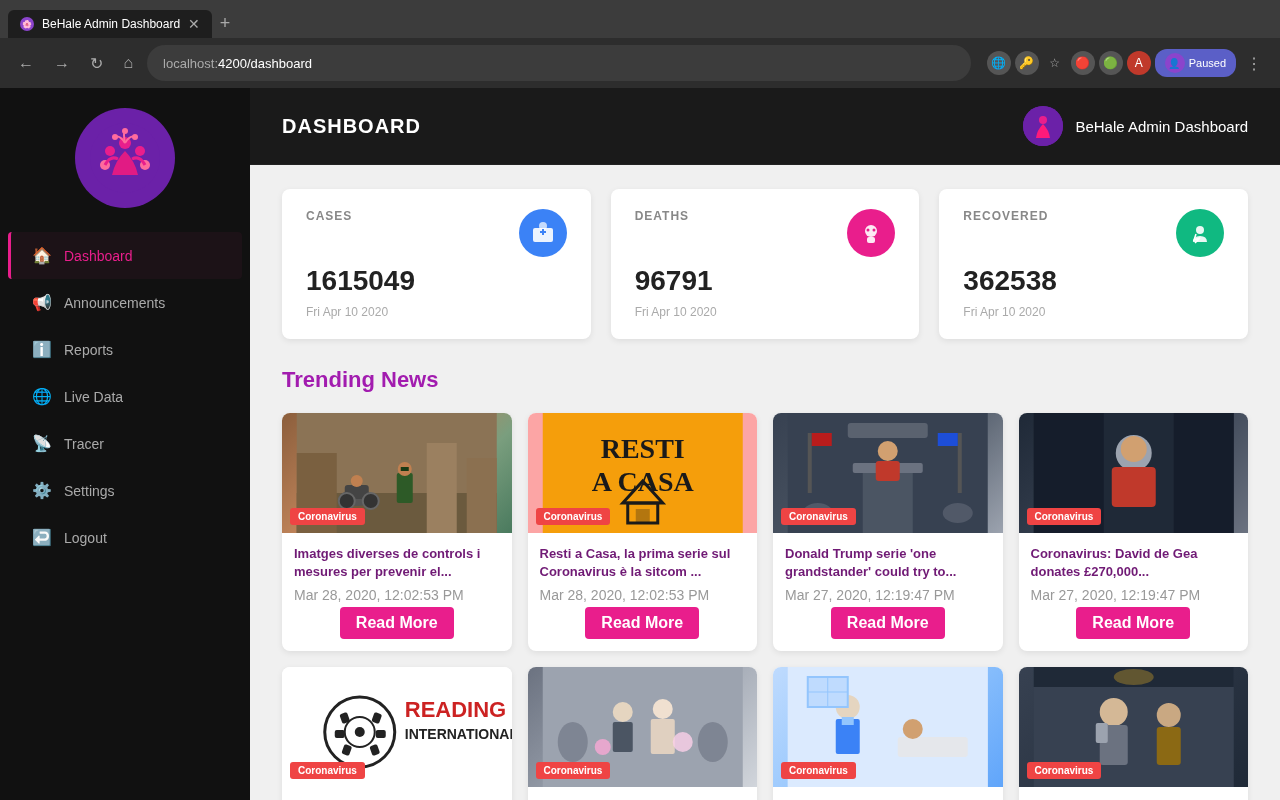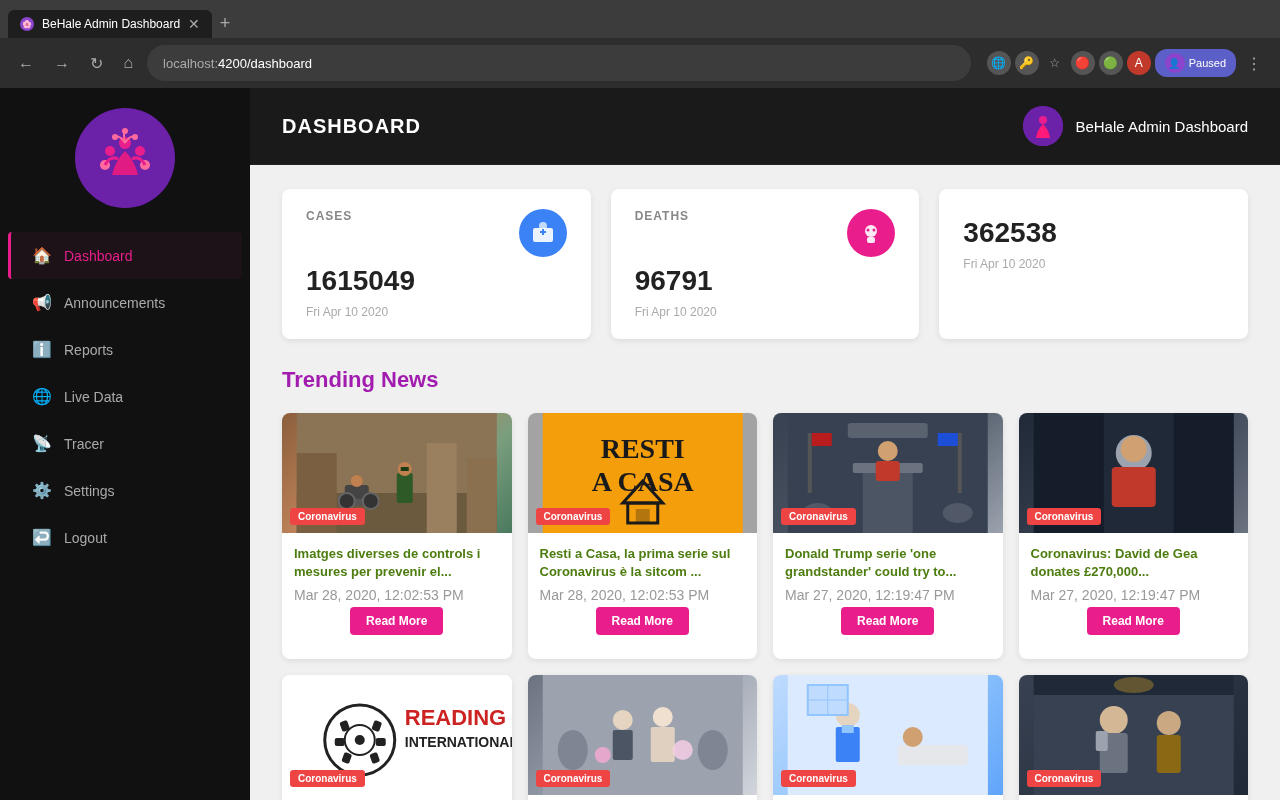--- a/index.html
+++ b/index.html
@@ -53,31 +53,31 @@
     .stat-icon.green { background: #10b981; }
     .stat-value { font-size: 28px; font-weight: 700; color: #222; margin: 8px 0; }
     .stat-date { font-size: 12px; color: #aaa; }
 
     
     .section-title { font-size: 22px; font-weight: 700; color: #a21caf; margin-bottom: 20px; }
     .news-grid { display: grid; grid-template-columns: repeat(4, 1fr); gap: 16px; }
     .news-card { background: #fff; border-radius: 8px; overflow: hidden; box-shadow: 0 2px 6px rgba(0,0,0,0.08); }
     .news-img { width: 100%; height: 120px; object-fit: cover; display: flex; align-items: center; justify-content: center; font-size: 40px; }
     .news-img-1 { background: linear-gradient(135deg, #8b5e3c 0%, #c0845a 40%, #7a9e7e 70%, #4a7a5e 100%); }
-    .news-img-2 { background: #a3a3a3; display: flex; align-items: center; justify-content: center; color: #1a1a1a; font-size: 28px; font-weight: 900; line-height: 1; }
+    .news-img-2 { background: #fca5a5; display: flex; align-items: center; justify-content: center; color: #1a1a1a; font-size: 28px; font-weight: 900; line-height: 1; }
     .news-img-3 { background: linear-gradient(135deg, #374151 0%, #4b5563 50%, #9ca3af 100%); }
     .news-img-4 { background: linear-gradient(135deg, #1f2937 0%, #374151 50%, #6b7280 100%); }
     .news-img-5 { background: #fff; display: flex; align-items: center; justify-content: center; padding-left: 16px; }
     .news-img-6 { background: linear-gradient(135deg, #6b7280 0%, #9ca3af 50%, #d1d5db 100%); }
     .news-img-7 { background: linear-gradient(135deg, #bfdbfe 0%, #93c5fd 50%, #60a5fa 100%); }
     .news-img-8 { background: linear-gradient(135deg, #374151 0%, #1f2937 100%); }
     .news-body { padding: 12px; }
-    .news-title { font-size: 13px; font-weight: 600; color: #4d7c0f; line-height: 1.4; margin-bottom: 6px; }
+    .news-title { font-size: 13px; font-weight: 600; color: #701a75; line-height: 1.4; margin-bottom: 6px; }
     .news-date { font-size: 14px; color: #999; margin-bottom: 4px; }
-    .read-more-btn { background: #e91e8c; color: #fff; border: none; padding: 7px 16px; border-radius: 4px; font-size: 12px; font-weight: 600; cursor: pointer; display: block; margin: 0 auto 12px; }
+    .read-more-btn { background: #e91e8c; color: #fff; border: none; padding: 7px 16px; border-radius: 4px; font-size: 16px; font-weight: 600; cursor: pointer; display: block; margin: 0 auto 0; }
 
     
     .news-img-wrapper { position: relative; }
     .category-overlay { position: absolute; bottom: 8px; left: 8px; background: #ef4444; color: #fff; font-size: 10px; font-weight: 600; padding: 3px 8px; border-radius: 3px; }
 
     
     .content-area::-webkit-scrollbar { width: 6px; }
     .content-area::-webkit-scrollbar-track { background: #e5e5e5; }
     .content-area::-webkit-scrollbar-thumb { background: #bbb; border-radius: 3px; }
   </style>
@@ -231,20 +231,30 @@
                 <circle cx="10" cy="10" r="1.5" fill="#e91e8c"></circle>
                 <circle cx="16" cy="10" r="1.5" fill="#e91e8c"></circle>
               </svg>
             </div>
           </div>
           <div class="stat-value">96791</div>
           <div class="stat-date">Fri Apr 10 2020</div>
         </div>
 
         <div class="stat-card">
+          <div class="stat-header">
+            <span class="stat-label">RECOVERED</span>
+            <div class="stat-icon green">
+              <svg width="26" height="26" viewBox="0 0 26 26" fill="none">
+                <circle cx="13" cy="10" r="4" fill="white" opacity="0.9"></circle>
+                <path d="M6 22 Q6 16 13 16 Q20 16 20 22" fill="white" opacity="0.9"></path>
+                <path d="M9 14 L7 20 L13 18 L8 23" stroke="white" stroke-width="1.5" fill="none"></path>
+              </svg>
+            </div>
+          </div>
           <div class="stat-value">362538</div>
           <div class="stat-date">Fri Apr 10 2020</div>
         </div>
       </div>
 
       <h2 class="section-title">Trending News</h2>
 
       <div class="news-grid">
 
         <div class="news-card">

